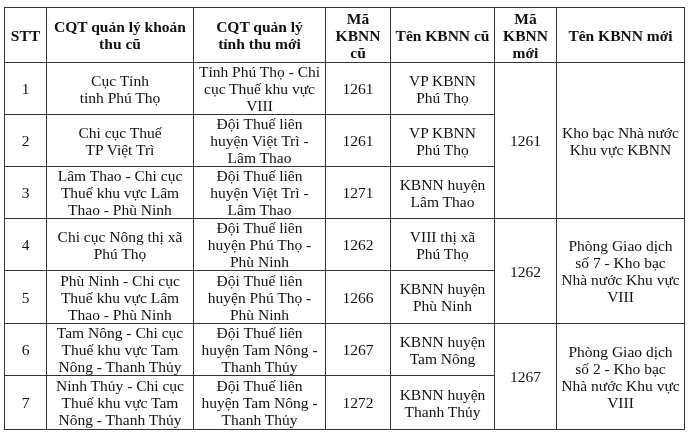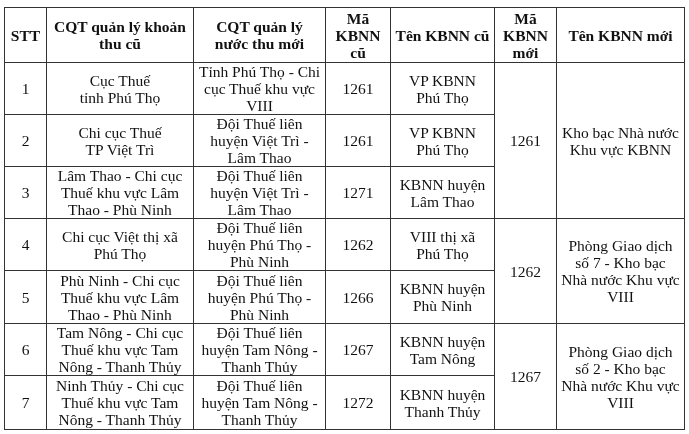--- a/index.html
+++ b/index.html
@@ -67,42 +67,42 @@
   </colgroup>
   <thead>
     <tr>
       <th>STT</th>
       <th>
         <span class="ln">CQT quản lý khoản</span>
         <span class="ln">thu cũ</span>
       </th>
       <th>
         <span class="ln">CQT quản lý</span>
-        <span class="ln">nước thu mới</span>
+        <span class="ln">tỉnh thu mới</span>
       </th>
       <th>
         <span class="ln">Mã</span>
         <span class="ln">KBNN</span>
         <span class="ln">cũ</span>
       </th>
       <th>Tên KBNN cũ</th>
       <th>
         <span class="ln">Mã</span>
         <span class="ln">KBNN</span>
         <span class="ln">mới</span>
       </th>
       <th>Tên KBNN mới</th>
     </tr>
   </thead>
   <tbody>
 
     <tr class="r1">
       <td class="stt">1</td>
       <td>
-        <span class="ln">Cục Thuế</span>
+        <span class="ln">Cục Tỉnh</span>
         <span class="ln">tỉnh Phú Thọ</span>
       </td>
       <td>
         <span class="ln">Tỉnh Phú Thọ - Chi</span>
         <span class="ln">cục Thuế khu vực</span>
         <span class="ln">VIII</span>
       </td>
       <td>1261</td>
       <td>
         <span class="ln">VP KBNN</span>
@@ -148,21 +148,21 @@
       <td>1271</td>
       <td>
         <span class="ln">KBNN huyện</span>
         <span class="ln">Lâm Thao</span>
       </td>
     </tr>
 
     <tr class="r4">
       <td class="stt">4</td>
       <td>
-        <span class="ln">Chi cục Việt thị xã</span>
+        <span class="ln">Chi cục Nông thị xã</span>
         <span class="ln">Phú Thọ</span>
       </td>
       <td>
         <span class="ln">Đội Thuế liên</span>
         <span class="ln">huyện Phú Thọ -</span>
         <span class="ln">Phù Ninh</span>
       </td>
       <td>1262</td>
       <td>
         <span class="ln">VIII thị xã</span>

